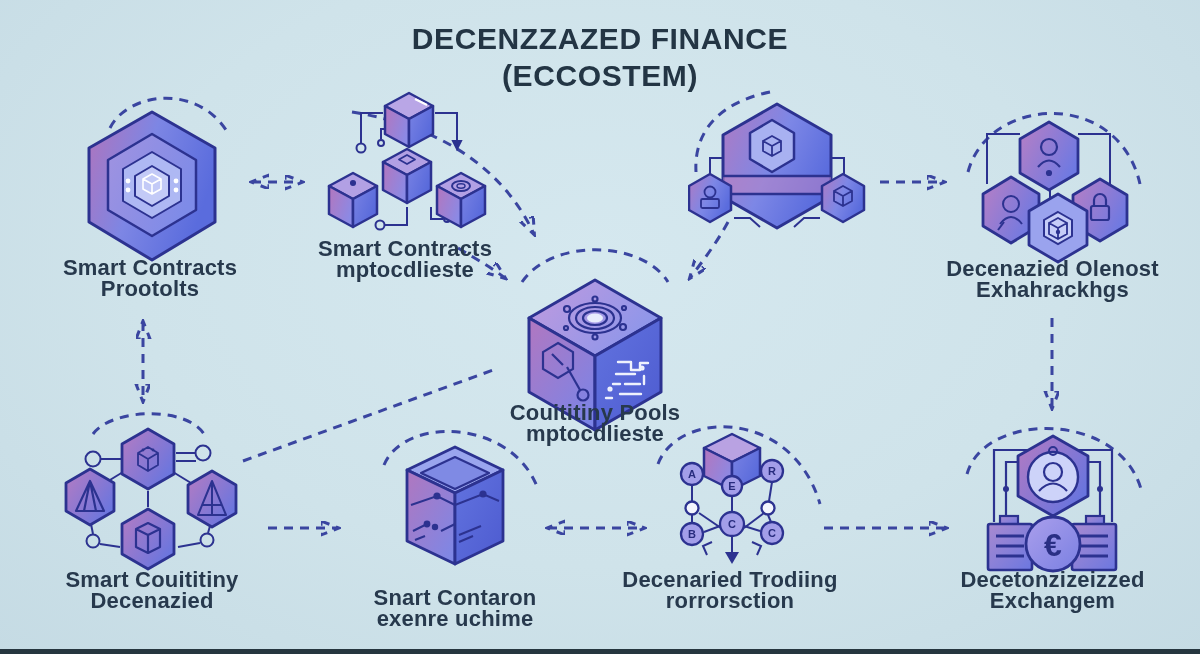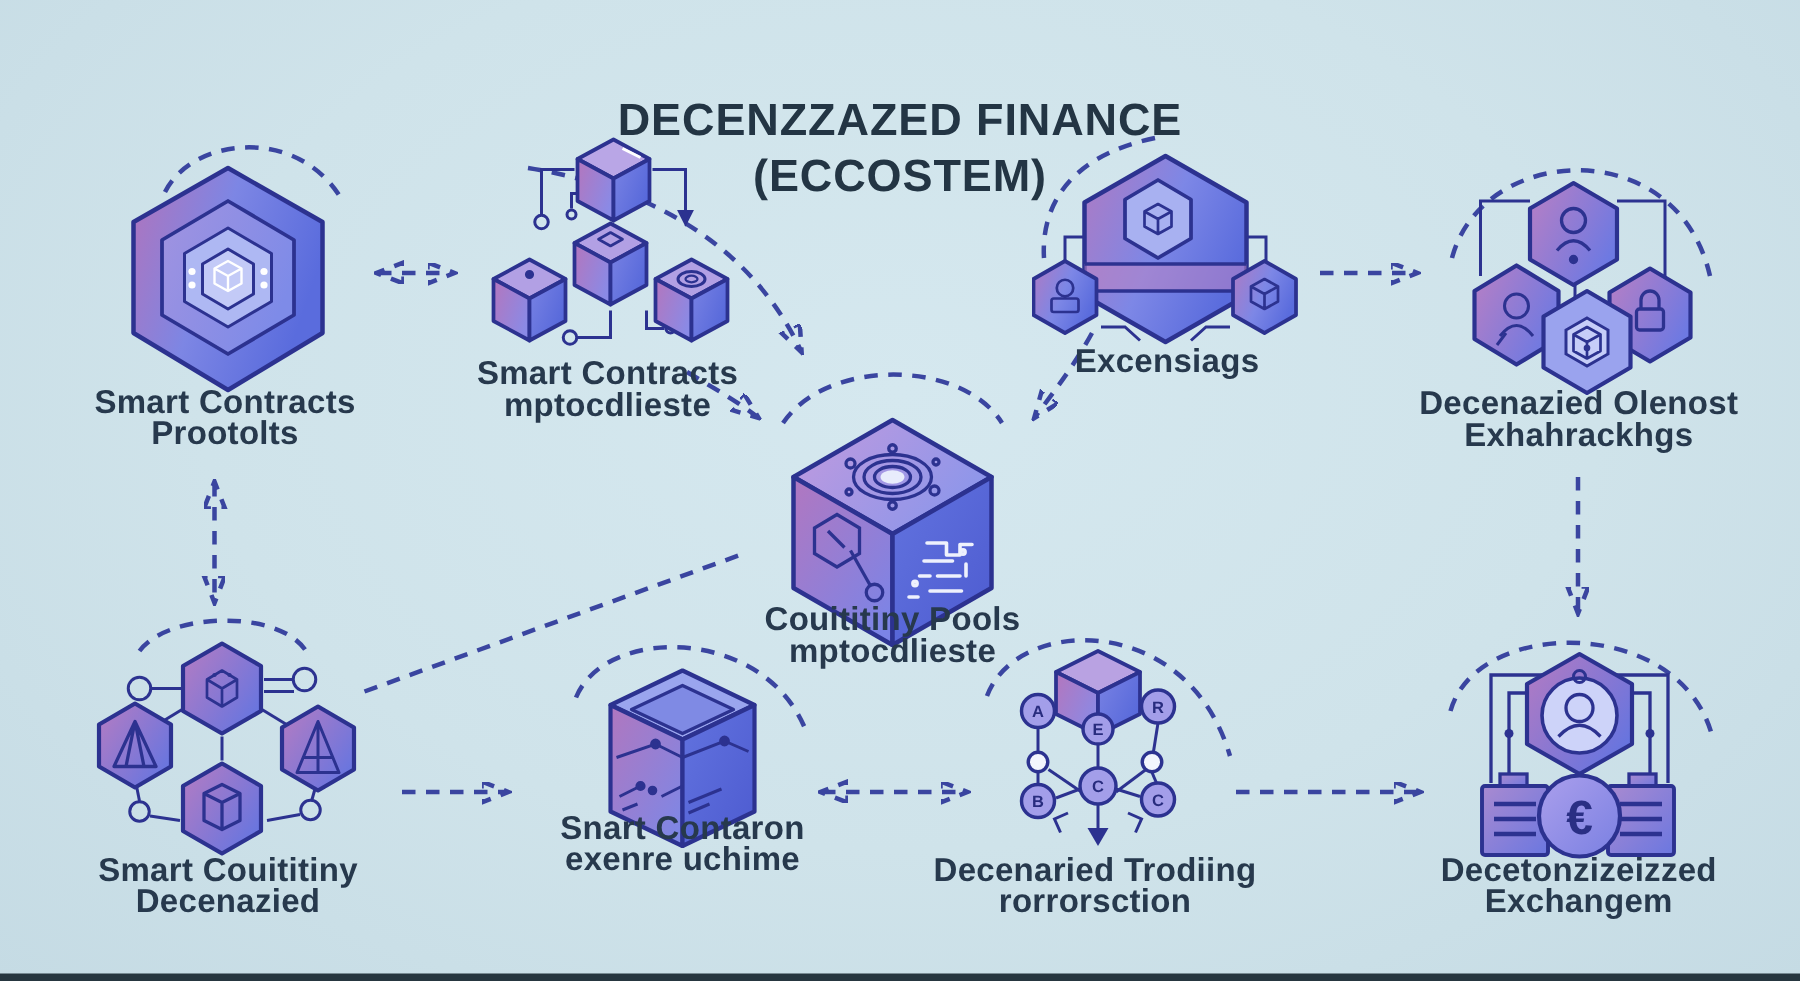--- a/index.html
+++ b/index.html
@@ -1,21 +1,21 @@
 <!DOCTYPE html>
 <html><head>
 <meta charset="utf-8">
 <style>
   html,body{margin:0;padding:0;background:#9fb4bf;}
   .canvas{
     position:relative;width:1200px;height:654px;overflow:hidden;
     background:radial-gradient(ellipse at 50% 40%, #d5e8ef 0%, #cfe3ea 55%, #c5dbe4 100%);
     font-family:"Liberation Sans", sans-serif;
   }
-  .title{position:absolute;left:250px;top:20px;width:700px;text-align:center;color:#233544;margin-top:42px;}
+  .title{position:absolute;left:250px;top:20px;width:700px;text-align:center;color:#233544;}
   .title div{font-size:30px;font-weight:800;letter-spacing:.6px;line-height:37px;}
   .node-label{position:absolute;text-align:center;font-weight:700;font-size:22px;color:#27394d;line-height:20.5px;letter-spacing:.2px;}
   .abs{position:absolute;}
   svg{display:block;}
   svg text{font-family:"Liberation Sans",sans-serif;font-weight:bold;}
   .arrows{position:absolute;left:0;top:0;pointer-events:none;}
   .arrows path, .arrows line{fill:none;stroke:#3a45a0;stroke-width:3;stroke-dasharray:9 7;}
   .bottom-edge{position:absolute;left:0;bottom:0;width:1200px;height:5px;background:#26363f;}
 </style>
 </head>
@@ -163,21 +163,20 @@
     <polygon points="22,76 43,88 43,112 22,124 1,112 1,88" fill="url(#g3)" stroke="#2c3290" stroke-width="2.5" stroke-linejoin="round"></polygon>
     <g stroke="#2c3290" stroke-width="1.8" fill="none">
       <circle cx="22" cy="94" r="5.5"></circle>
         <rect x="13" y="101" width="18" height="9" rx="1.5"></rect>
         <line x1="22" y1="99" x2="22" y2="101"></line>
     </g>
     <polygon points="155,76 176,88 176,112 155,124 134,112 134,88" fill="url(#g3)" stroke="#2c3290" stroke-width="2.5" stroke-linejoin="round"></polygon>
     <path d="M155,88 L164,93 L155,98 L146,93 Z M146,93 L155,98 L155,108 L146,103 Z M164,93 L155,98 L155,108 L164,103 Z" fill="none" stroke="#2c3290" stroke-width="1.8" stroke-linejoin="round"></path>
   </svg>
   <div class="node-label" style="left:658px;top:231px;width:240px">
-    <div>Excensiags</div>
   </div>
 
   <svg class="abs" style="left:960px;top:118px" width="185" height="155" viewBox="0 0 185 155">
     <defs>
       <linearGradient id="g4" x1="0" y1="0" x2="1" y2="0.6">
         <stop offset="0" stop-color="#b97fc4"></stop>
           <stop offset="1" stop-color="#6d79e2"></stop>
       </linearGradient>
     </defs>
     <g stroke="#2c3290" stroke-width="2" fill="none">
@@ -325,21 +324,21 @@
         <circle cx="80" cy="51" r="2.6" fill="#2c3290"></circle>
       <polyline points="10,88 24,81"></polyline>
         <circle cx="24" cy="81" r="2.4" fill="#2c3290"></circle>
       <circle cx="32" cy="84" r="2.2" fill="#2c3290"></circle>
       <polyline points="38,88 52,81"></polyline>
       <line x1="56" y1="92" x2="78" y2="83"></line>
       <line x1="56" y1="99" x2="70" y2="93"></line>
       <line x1="12" y1="97" x2="22" y2="93"></line>
     </g>
   </svg>
-  <div class="node-label" style="left:335px;top:542px;width:240px">
+  <div class="node-label" style="left:335px;top:588px;width:240px">
     <div>Snart Contaron</div>
     <div>exenre uchime</div>
   </div>
 
   <svg class="abs" style="left:660px;top:430px" width="140" height="138" viewBox="0 0 140 138">
     <defs>
       <linearGradient id="g8p" x1="0" y1="0" x2="1" y2="0.7">
         <stop offset="0" stop-color="#b476bd"></stop>
           <stop offset="1" stop-color="#8a8ae6"></stop>
       </linearGradient>

